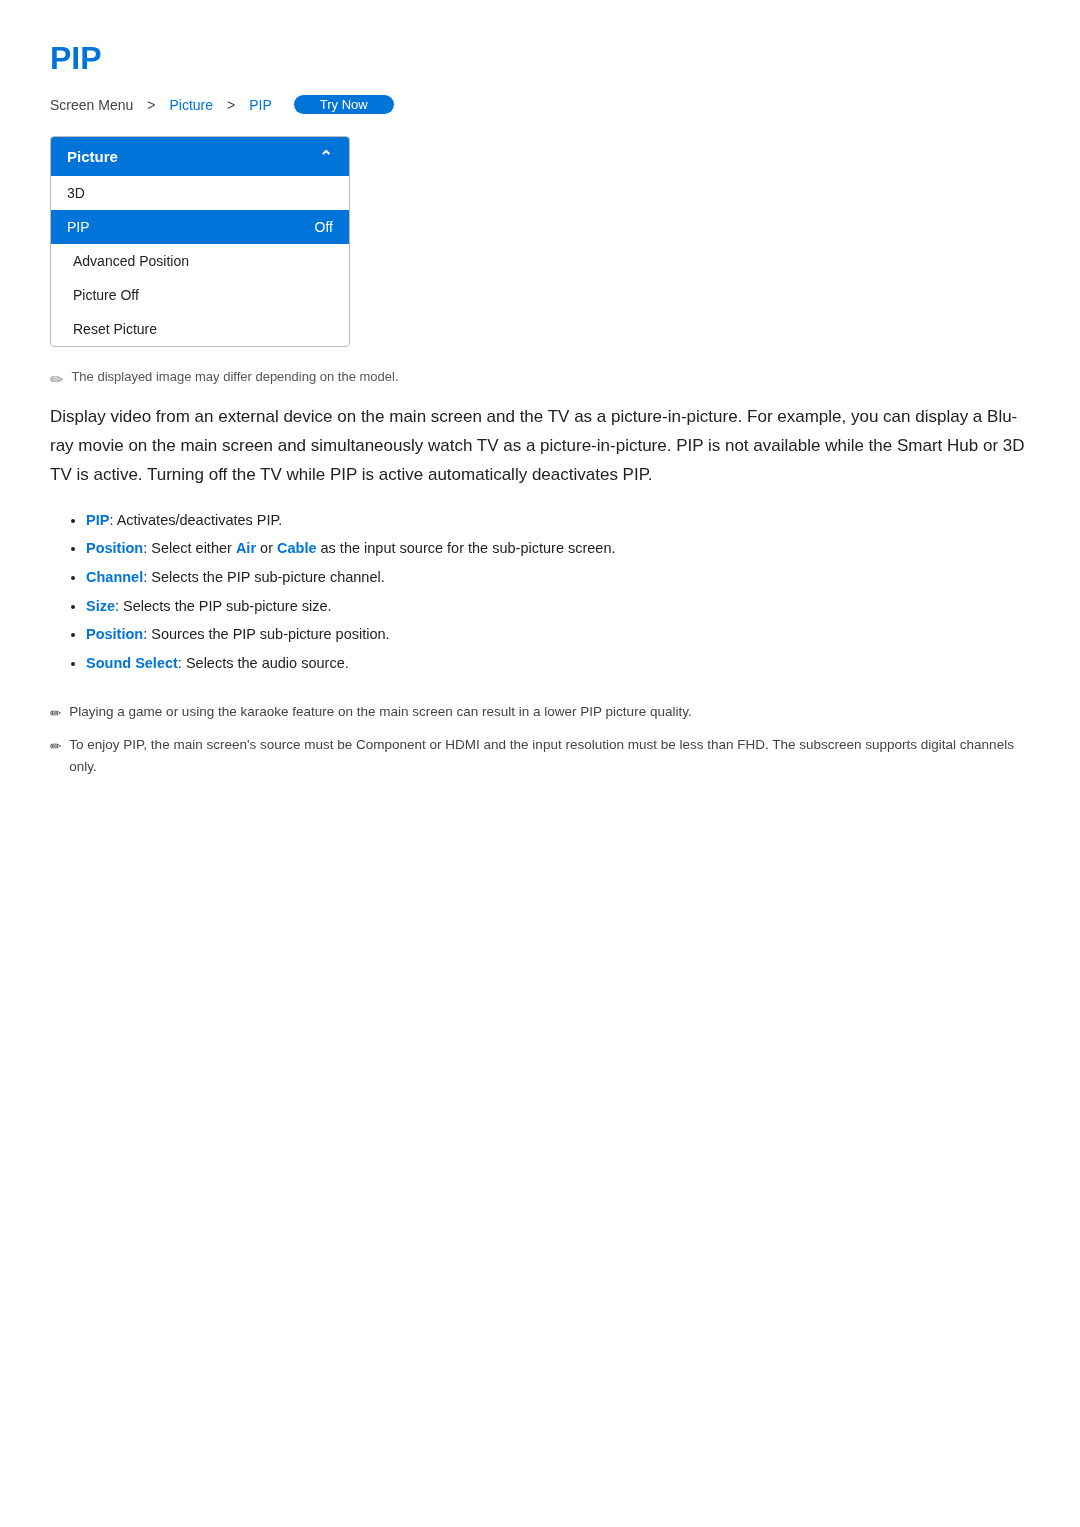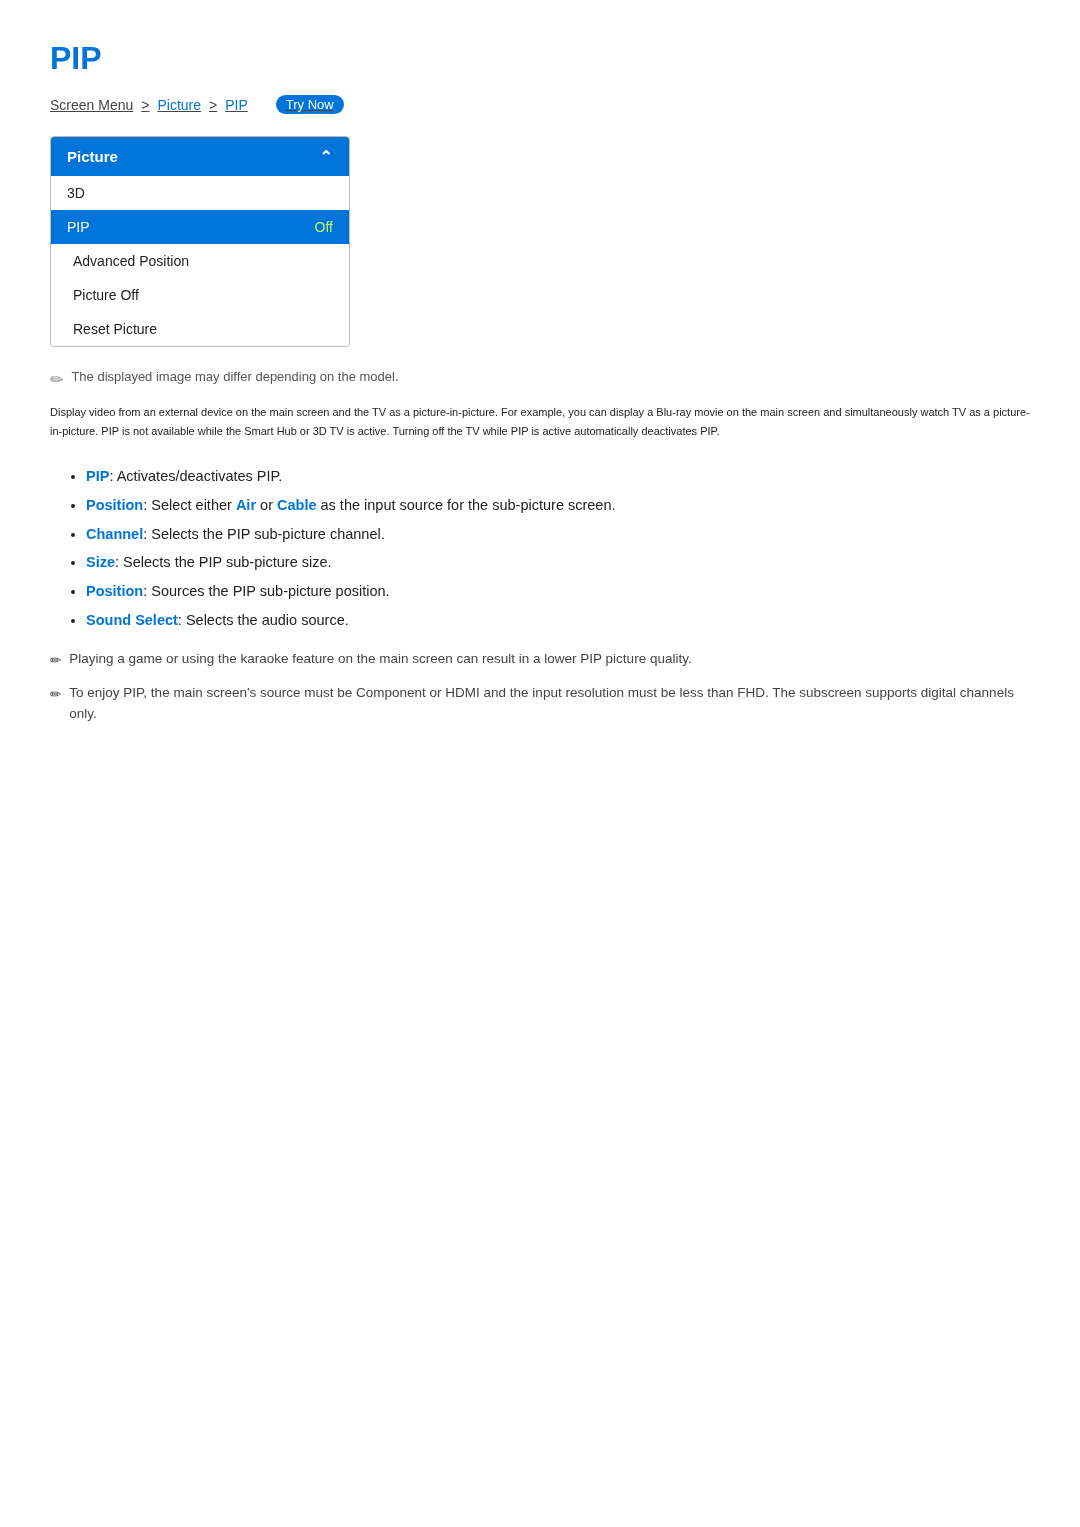--- a/index.html
+++ b/index.html
@@ -16,32 +16,31 @@
       font-size: 32px;
       font-weight: bold;
       margin-bottom: 18px;
     }
     .breadcrumb {
       font-size: 14px;
       color: #444;
       margin-bottom: 22px;
       display: flex;
       align-items: center;
-      gap: 8px;
-      text-decoration: underline;
+      gap: 14px;
     }
     .breadcrumb a { color: #0074d9; text-decoration: none; }
     .breadcrumb .try-now {
       background: #0074d9;
       color: #fff;
       border-radius: 12px;
-      padding: 2px 10px;
+      padding: 2px 26px;
       font-size: 13px;
       font-weight: normal;
-      margin-left: 20px;
+      margin-left: 8px;
     }
     .menu-box {
       border: 1.5px solid #bbb;
       border-radius: 4px;
       width: 300px;
       margin-bottom: 22px;
       overflow: hidden;
     }
     .menu-header {
       background: #0074d9;
@@ -64,21 +63,21 @@
     }
     .menu-item.highlighted {
       background: #0074d9;
       color: #fff;
     }
     .menu-item .value {
       color: #fff;
       font-size: 14px;
     }
     .menu-item.highlighted .value {
-      color: #bef264;
+      color: #ffffff;
       margin-left: 20px;
     }
     .menu-item:not(.highlighted) .value {
       color: #0074d9;
     }
     .menu-item.sub { padding-left: 22px; }
     .note {
       display: flex;
       align-items: flex-start;
       gap: 8px;
@@ -86,29 +85,29 @@
       font-size: 13px;
       margin-bottom: 14px;
     }
     .note-icon {
       color: #888;
       font-size: 16px;
       margin-top: 1px;
       flex-shrink: 0;
     }
     .description {
-      font-size: 11px;
+      font-size: 17px;
       line-height: 1.7;
       color: #222;
-      margin-bottom: 24px;
+      margin-bottom: 18px;
     }
     ul.feature-list {
       list-style: disc;
       padding-left: 36px;
-      margin-bottom: 16px;
+      margin-bottom: 25px;
     }
     ul.feature-list li {
       font-size: 14.5px;
       line-height: 1.7;
       margin-bottom: 4px;
     }
     .term { color: #0074d9; font-weight: bold; }
     .note-block {
       display: flex;
       align-items: flex-start;

